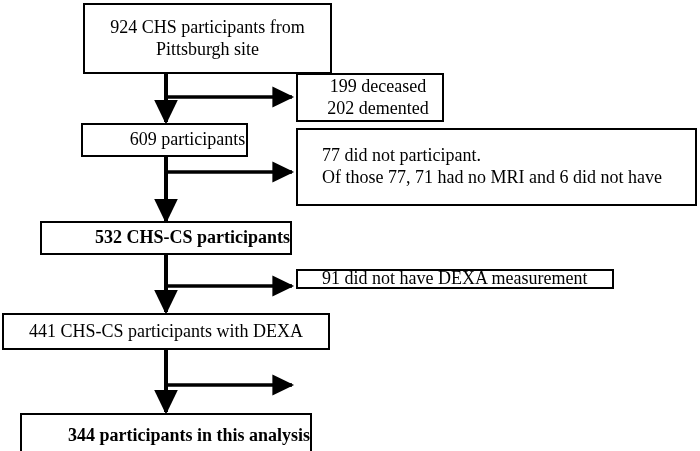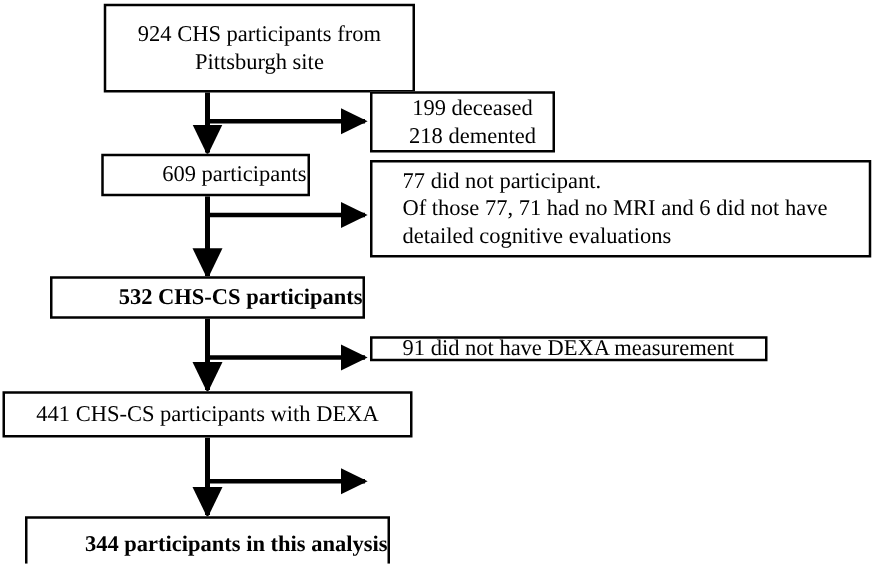--- a/index.html
+++ b/index.html
@@ -75,31 +75,30 @@
     <line x1="166" y1="385" x2="292" y2="385" stroke="#000000" stroke-width="3.5" marker-end="url(#ah)"></line>
   </svg>
 
   <div class="node center" style="left:41px; top:3px; width:249px; height:71px;margin-left:42px;">
     <span class="line">924 CHS participants from</span>
     <span class="line">Pittsburgh site</span>
   </div>
 
   <div class="node center" style="left:296px; top:73px; width:148px; height:49px;padding-left:16px;">
     <span class="line">199 deceased</span>
-    <span class="line">218 demented</span>
+    <span class="line">202 demented</span>
   </div>
 
   <div class="node center" style="left:81px; top:123px; width:167px; height:34px;padding-left:46px;">
     <span class="line">609 participants</span>
   </div>
 
   <div class="node left" style="left:296px; top:128px; width:401px; height:78px;">
     <span class="line">77 did not participant.</span>
     <span class="line">Of those 77, 71 had no MRI and 6 did not have</span>
-    <span class="line">detailed cognitive evaluations</span>
   </div>
 
   <div class="node center bold" style="left:40px; top:221px; width:252px; height:34px;">
     <span class="line">532 CHS-CS participants</span>
   </div>
 
   <div class="node left" style="left:296px; top:269px; width:318px; height:20px;">
     <span class="line">91 did not have DEXA measurement</span>
   </div>
 

